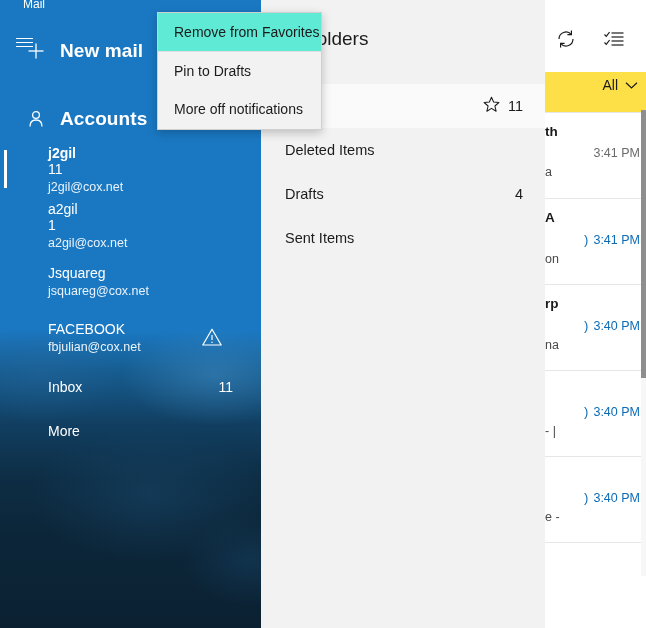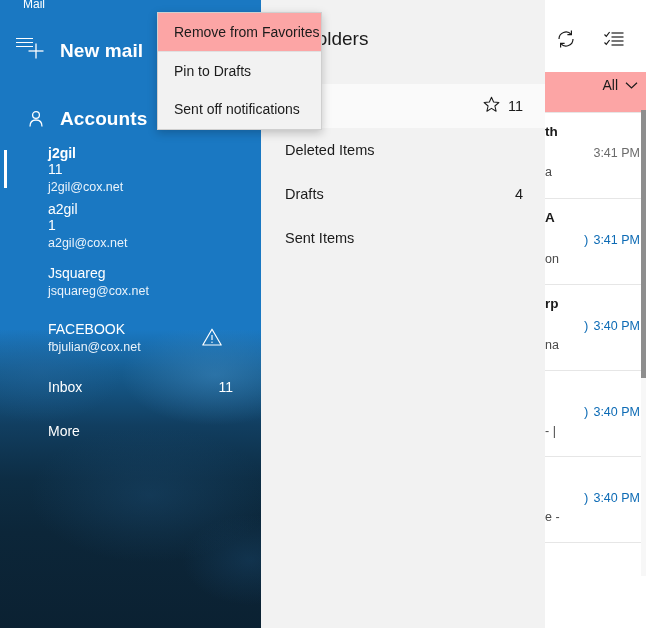--- a/index.html
+++ b/index.html
@@ -112,21 +112,21 @@
   .fp-row.selected { background:#fafafa; }
   .fp-row.selected .accent {
     position:absolute; left:0; top:0; width:4px; height:44px; background:#1a78c2;
   }
   .fp-row.selected .lbl { font-weight:400; }
   #fp-list { margin-top:4px; }
 
   
   #msg-pane {
     position:absolute; left:545px; top:0; width:101px; height:576px;
-    background:#fca5a5; overflow:hidden;
+    background:#fde047; overflow:hidden;
   }
   #msg-toolbar {
     height:72px; position:relative; background:#ffffff;
   }
   #msg-toolbar .ic { position:absolute; cursor:pointer; }
   #sync-icon { left:10px; top:28px; }
   #select-icon { left:58px; top:28px; }
   #filter-row {
     position:absolute; right:8px; top:76px; display:flex; align-items:center;
     cursor:pointer;
@@ -168,21 +168,21 @@
   #ctx-menu {
     position:absolute; left:157px; top:12px; width:165px; height:118px;
     background:#f2f2f2; border:1px solid #cfcfcf;
     box-shadow:0 3px 9px rgba(0,0,0,.22);
     z-index:50;
   }
   .ctx-item {
     height:38px; display:flex; align-items:center; padding-left:16px;
     color:#1b1b1b; font-size:14px; cursor:pointer;
   }
-  .ctx-item.hover { background:#fca5a5; border-bottom:1px solid #e0e0e0; }
+  .ctx-item.hover { background:#5eead4; border-bottom:1px solid #e0e0e0; }
   .ctx-item.first { height:39px; }
 </style>
 </head>
 <body>
 
 <div id="app">
 
   <div id="sidebar">
     <div id="sidebar-acrylic2"></div>
     <div id="sidebar-blobs"></div>
@@ -392,17 +392,17 @@
   </div>
 
   <div id="ctx-menu">
       <div class="ctx-item hover first">
         <span>Remove from Favorites</span>
       </div>
       <div class="ctx-item">
         <span>Pin to Drafts</span>
       </div>
       <div class="ctx-item">
-        <span>Sent off notifications</span>
+        <span>More off notifications</span>
       </div>
     </div>
 
 </div>
 
 </body></html>

